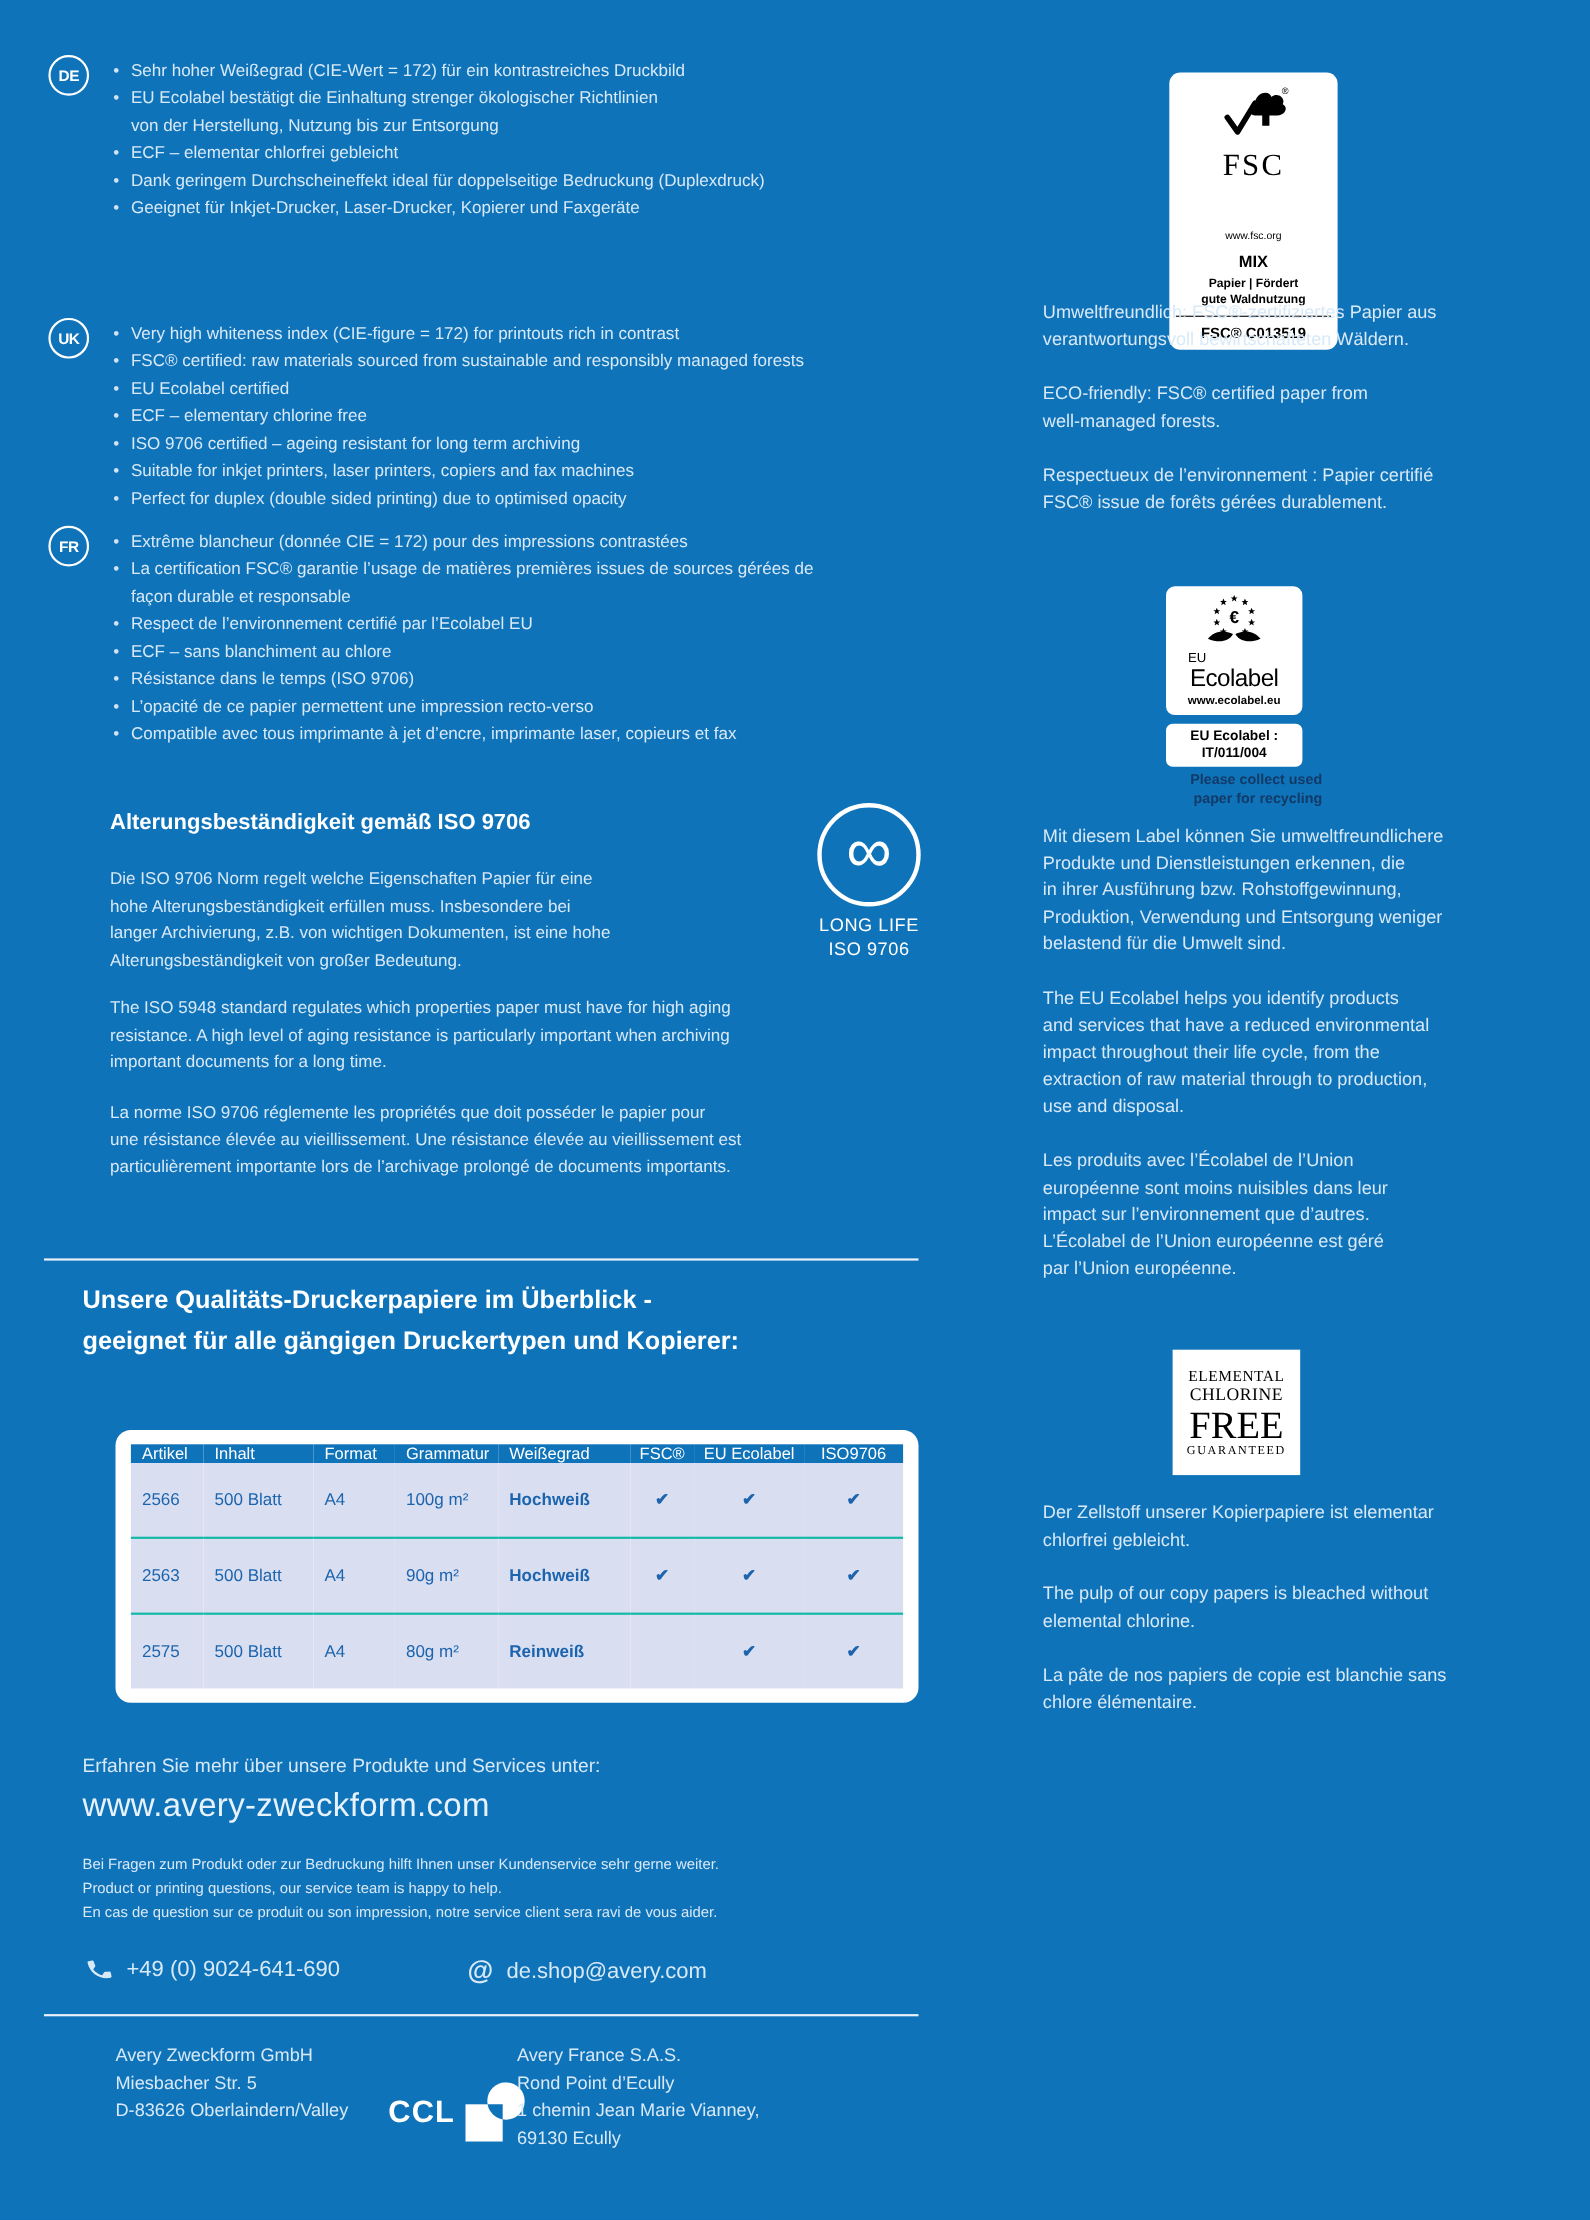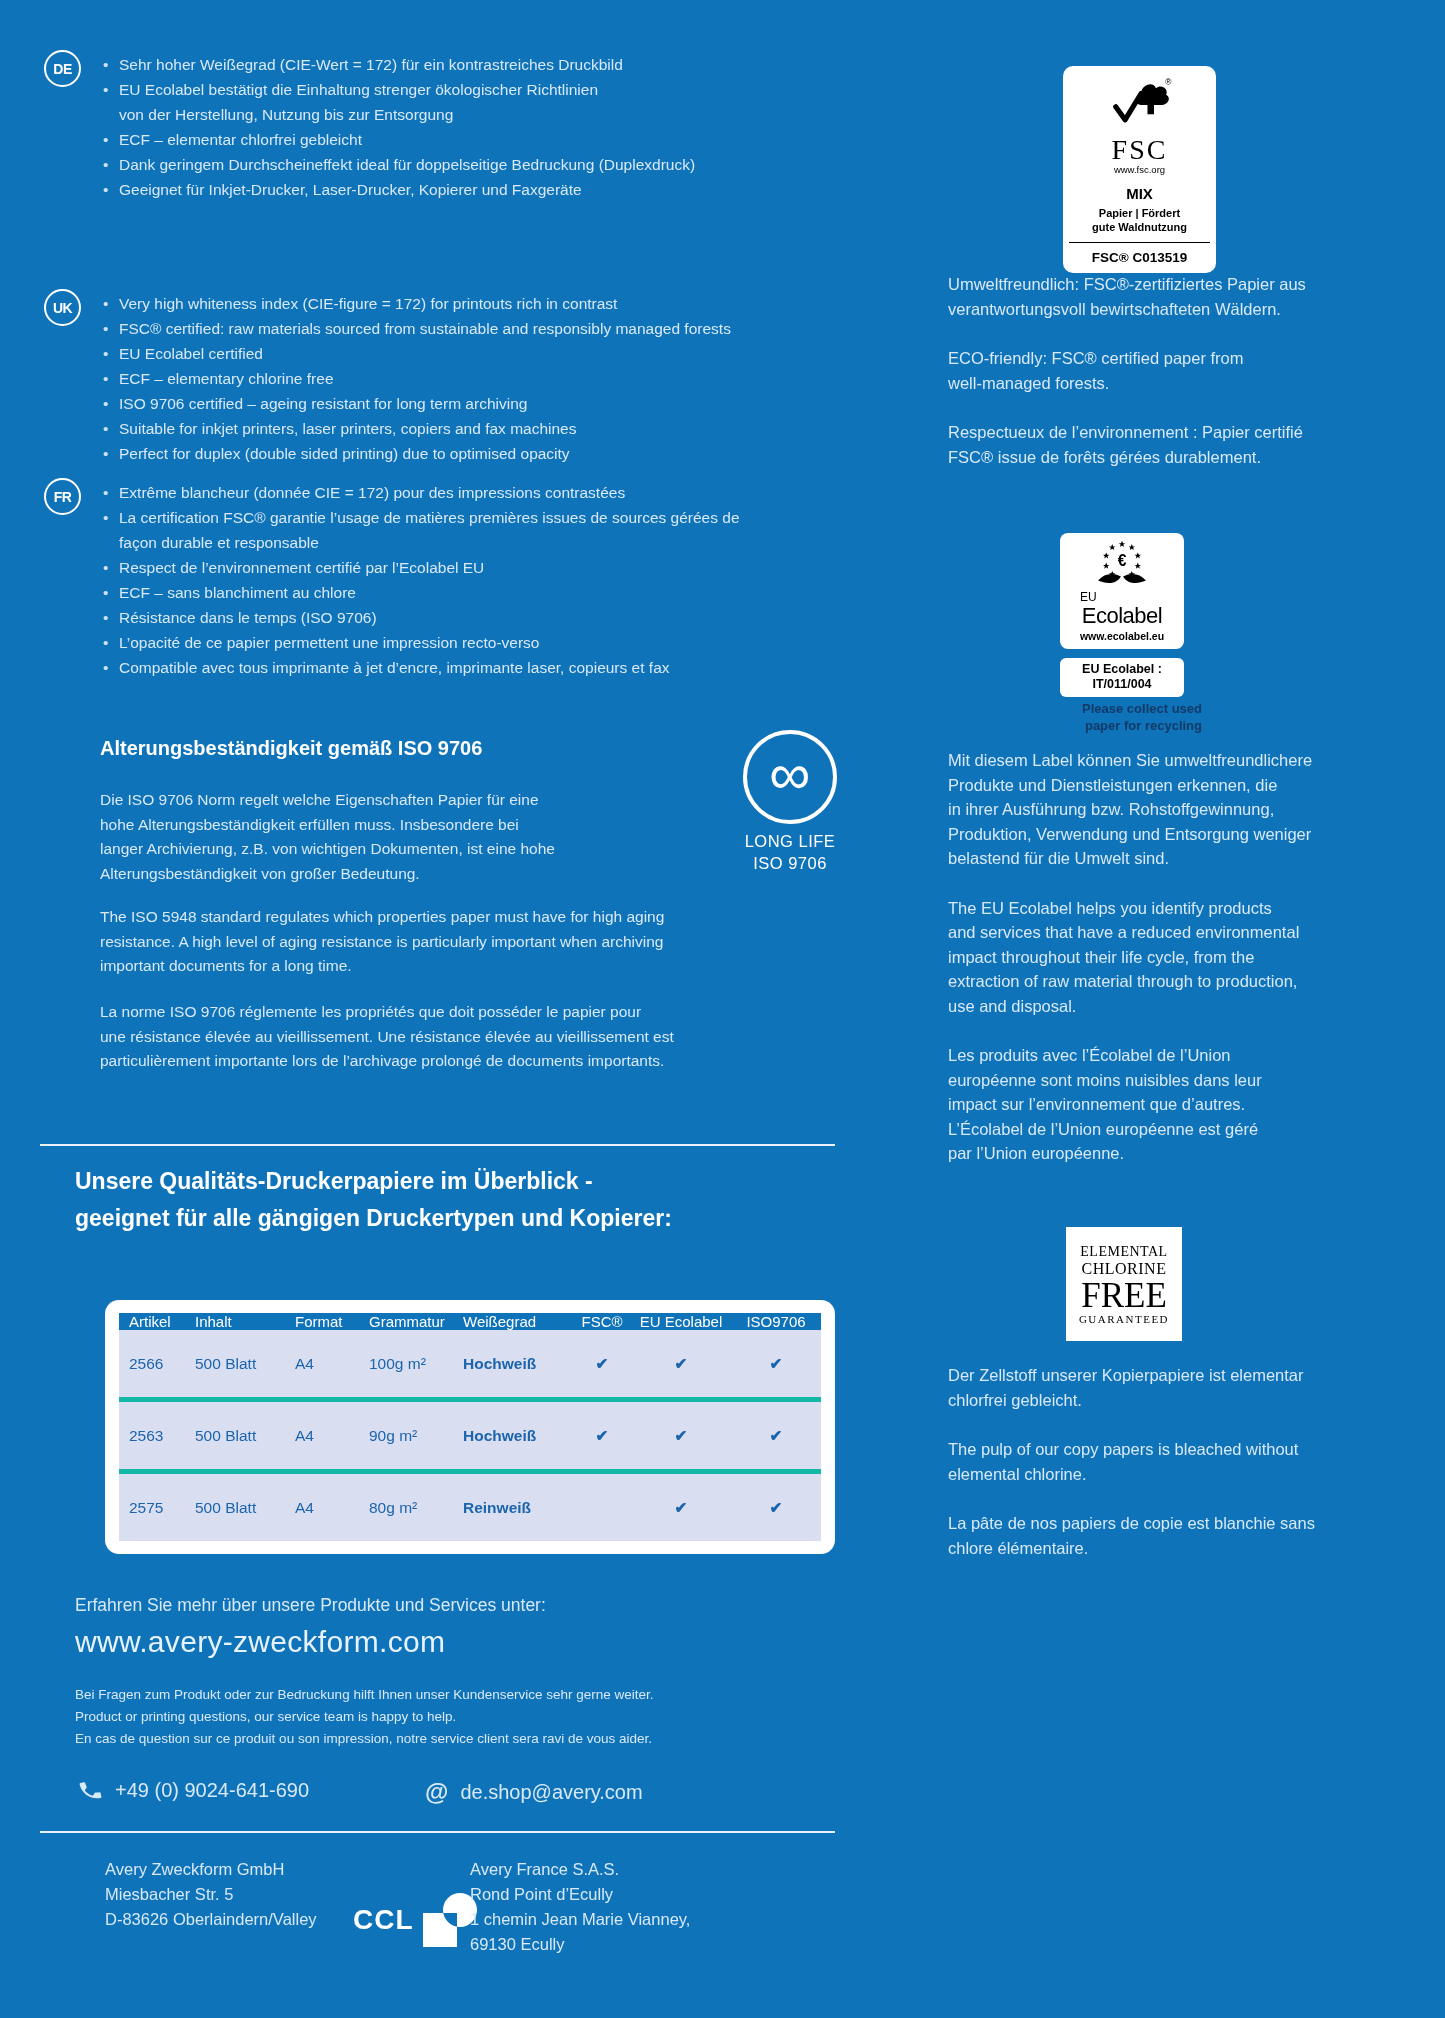--- a/index.html
+++ b/index.html
@@ -46,39 +46,39 @@
   table.products{width:100%;border-collapse:collapse;table-layout:fixed;}
   table.products th{
     background:#0f73ba;color:#fff;font-weight:normal;font-size:15px;
     height:14px;text-align:left;padding:0 0 0 10px;
   }
   table.products th.c, table.products td.c{text-align:center;padding:0;}
   table.products td{
     background:#d9dff1;color:#1d64ae;font-size:15.5px;height:67px;
     padding:0 0 0 10px;
   }
-  table.products tbody tr + tr td{border-top:5px solid #14b8a6;}
+  table.products tbody tr + tr td{border-top:2px solid #14b8a6;}
   td.bold{font-weight:bold;}
   td.check{font-size:16px;font-weight:bold;}
 
   .more-intro{font-size:17.5px;}
   .more-url{font-size:30px;color:#e7f2fc;letter-spacing:0.3px;}
   .service{font-size:13.5px;line-height:22px;}
   .contact{font-size:20px;display:flex;align-items:center;gap:12px;}
   .at-glyph{font-size:24px;font-weight:bold;color:#d8e9f7;}
 
   .footer-addr{font-size:16.5px;line-height:25px;}
   .ccl{display:flex;align-items:center;gap:9px;color:#fff;}
   .ccl .ccl-text{font-size:28px;font-weight:bold;letter-spacing:1px;}
 
   
   .card{background:#fff;color:#000;text-align:center;box-sizing:border-box;}
   .fsc-card{width:153px;border-radius:10px;padding:10px 6px 0 6px;}
   .fsc-name{font-family:"Liberation Serif",serif;font-size:28px;letter-spacing:2px;line-height:28px;}
-  .fsc-url{font-size:9.5px;line-height:12px;}
+  .fsc-url{font-size:9.5px;line-height:12px;margin-top:44px;}
   .fsc-mix{font-weight:bold;font-size:15px;margin-top:9px;}
   .fsc-desc{font-weight:bold;font-size:11px;line-height:13.5px;margin-top:5px;}
   .fsc-cert{font-weight:bold;font-size:13.5px;border-top:1.5px solid #000;margin-top:8px;padding:7px 0 8px 0;}
 
   .eco-card{width:124px;border-radius:8px;padding:6px 3px 7px 3px;}
   .eco-eu{text-align:left;margin-left:17px;font-size:12px;margin-top:-4px;line-height:13px;}
   .eco-name{font-size:22px;line-height:23px;letter-spacing:-0.5px;}
   .eco-url{font-size:10.5px;font-weight:bold;margin-top:3px;}
   .eco-cert{width:124px;border-radius:6px;padding:4px 0 5px 0;font-weight:bold;font-size:12.5px;line-height:15px;}
   .eco-note{width:160px;text-align:right;color:#123a66;font-weight:bold;font-size:13px;line-height:17px;}

